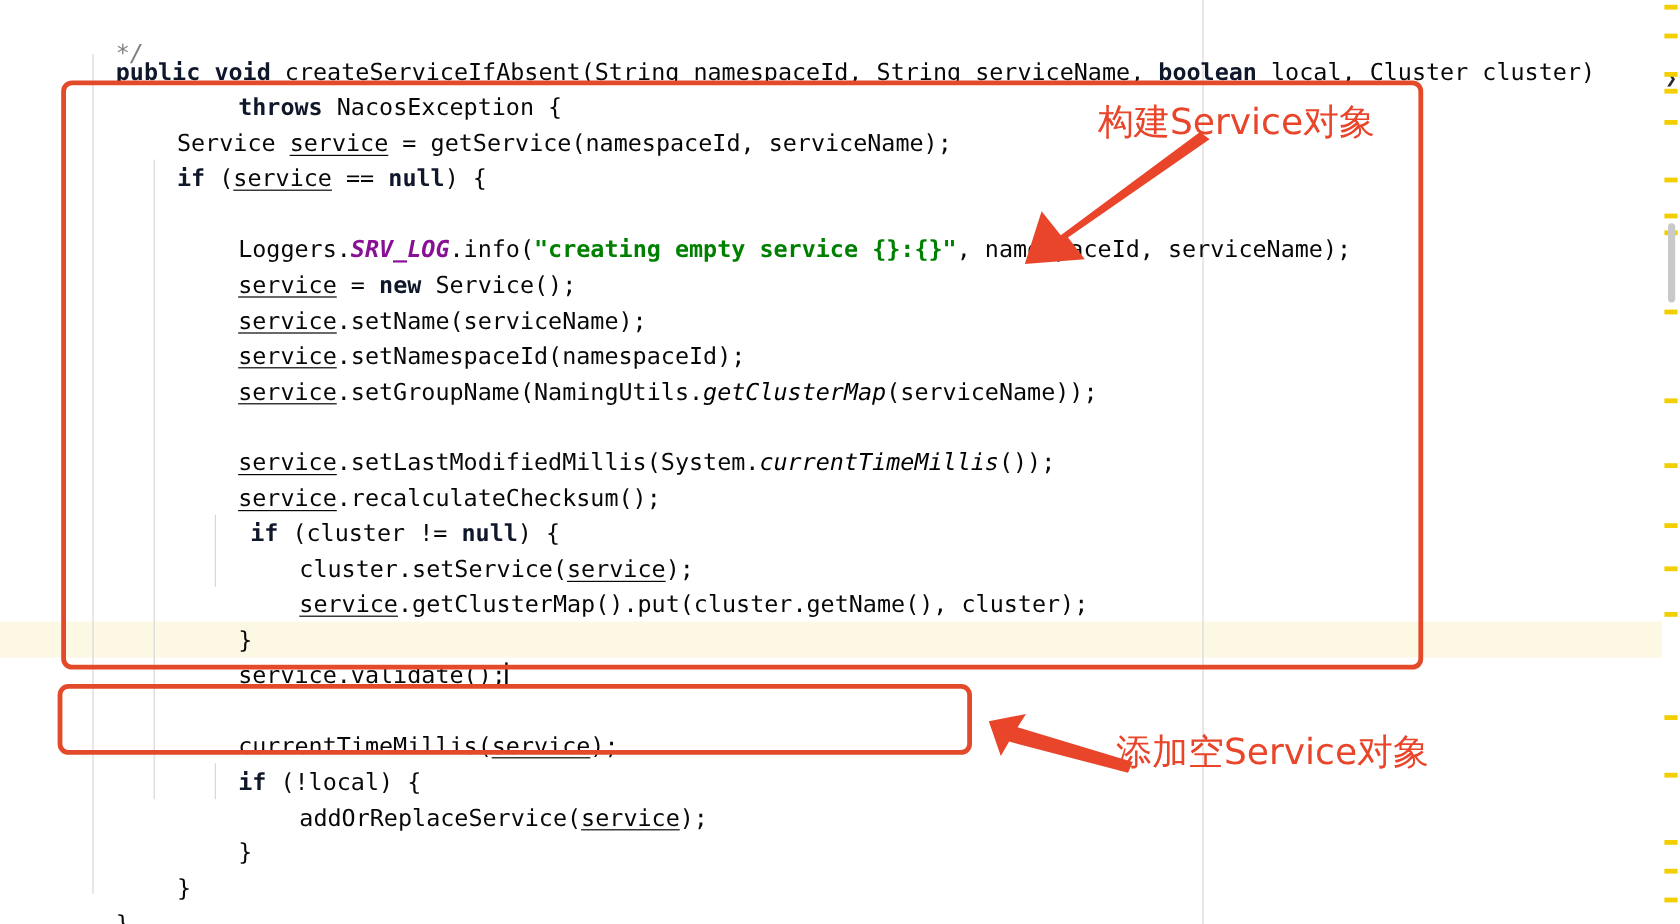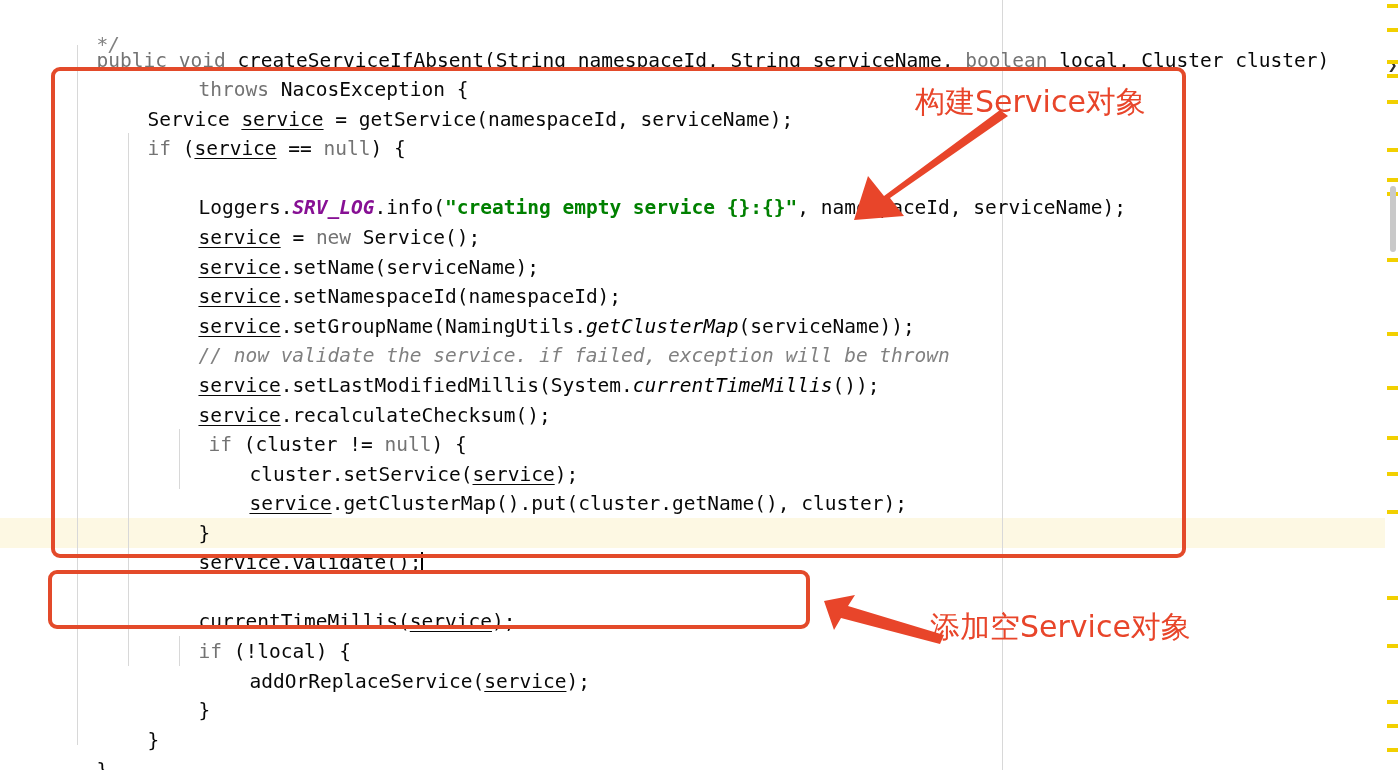--- a/index.html
+++ b/index.html
@@ -48,21 +48,21 @@
     width:1386px;
     height:29.6px;
     line-height:29.6px;
     font-size:19.5px;
     white-space:pre;
     color:#24292e;
     z-index:3;
     letter-spacing:0px;
   }
 
-  .kw{color:#737373;font-weight:normal;}
+  .kw{color:#0f172a;font-weight:bold;}
   .str{color:#008000;font-weight:bold;}
   .cmt{color:#808080;font-style:italic;}
   .fld{color:#871094;font-weight:bold;font-style:italic;}
   .mth{color:#000000;font-style:italic;}
   .var{text-decoration:underline;text-underline-offset:3px;}
   .plain{color:#080808;}
 
   
   .caret{
     display:inline-block;
@@ -180,21 +180,21 @@
 
     <div class="code-line" style="top:252px;">
       <span style="padding-left:128px"></span><span class="plain var">service</span><span class="plain">.setNamespaceId(namespaceId);</span>
     </div>
 
     <div class="code-line" style="top:282px;">
       <span style="padding-left:128px"></span><span class="plain var">service</span><span class="plain">.setGroupName(NamingUtils.</span><span class="mth">getClusterMap</span><span class="plain">(serviceName));</span>
     </div>
 
     <div class="code-line" style="top:311px;">
-      <span style="padding-left:128px"></span><span class="cmt">// now validate the service. if failed, exception will be thrown</span>
+      <span style="padding-left:128px"></span>
     </div>
 
     <div class="code-line" style="top:341px;">
       <span style="padding-left:128px"></span><span class="plain var">service</span><span class="plain">.setLastModifiedMillis(System.</span><span class="mth">currentTimeMillis</span><span class="plain">());</span>
     </div>
 
     <div class="code-line" style="top:371px;">
       <span style="padding-left:128px"></span><span class="plain var">service</span><span class="plain">.recalculateChecksum();</span>
     </div>
 

